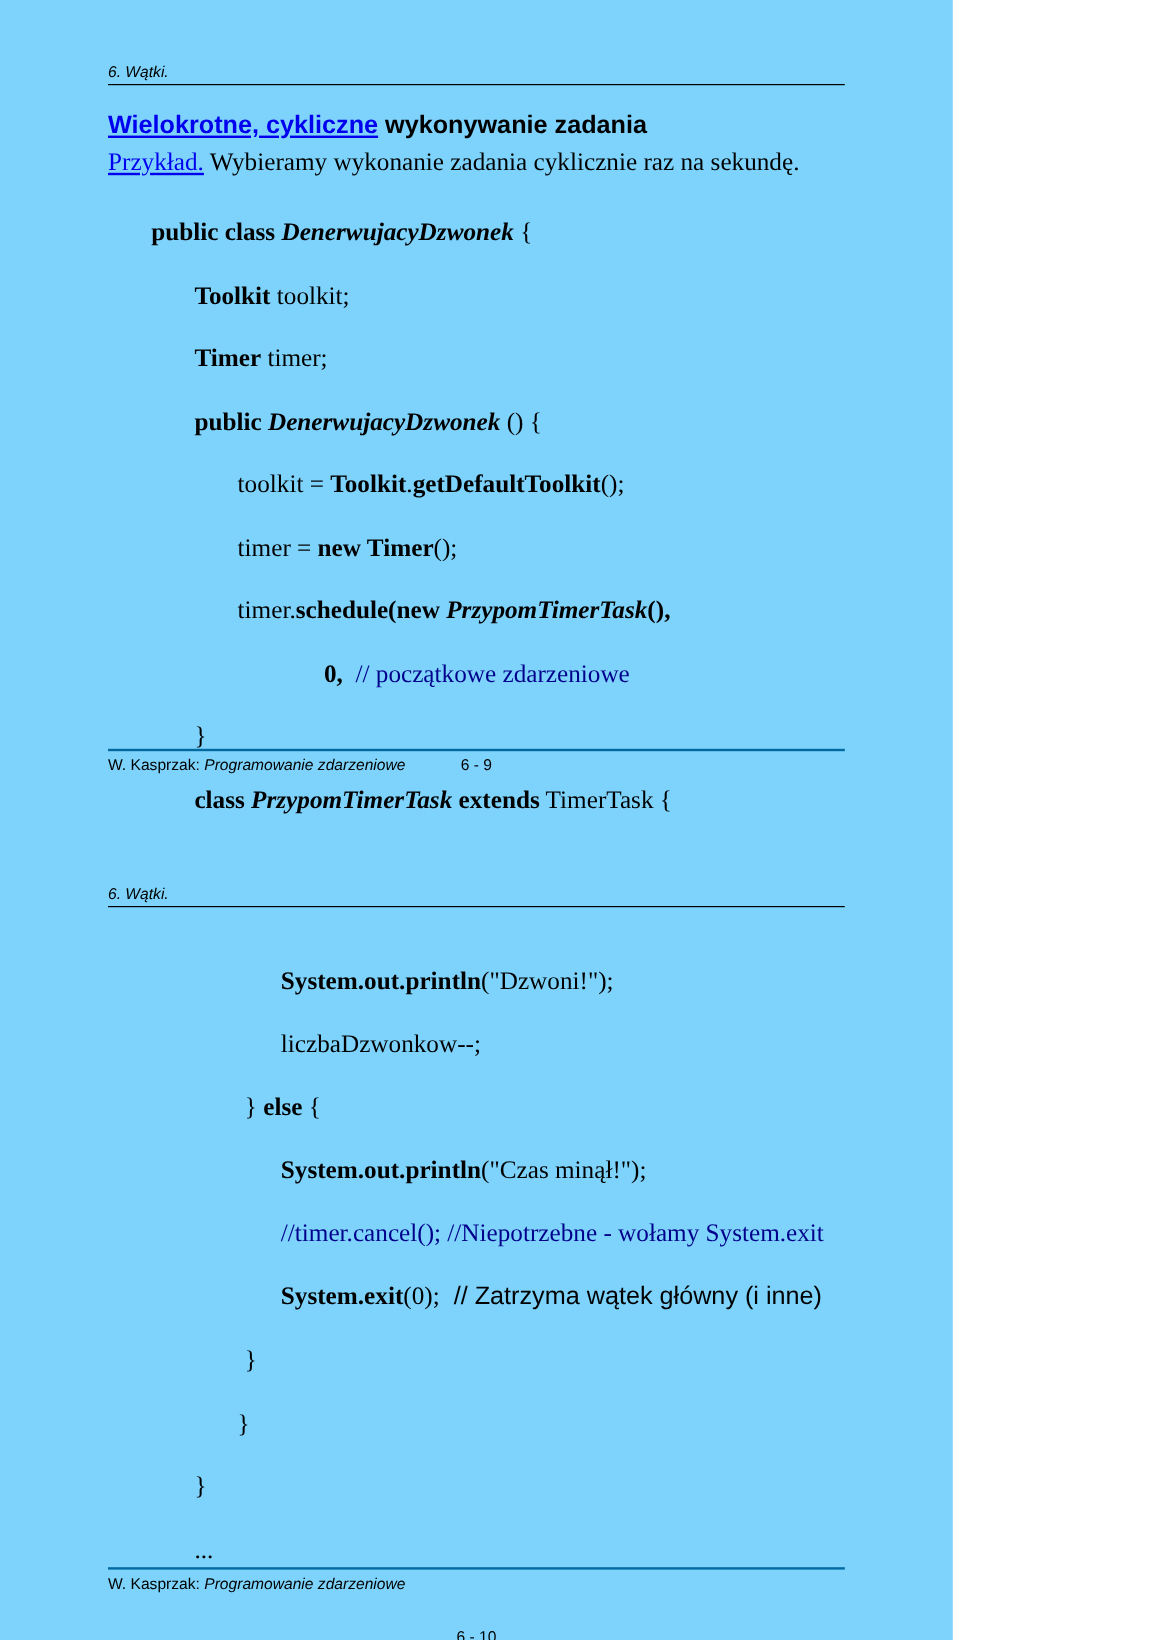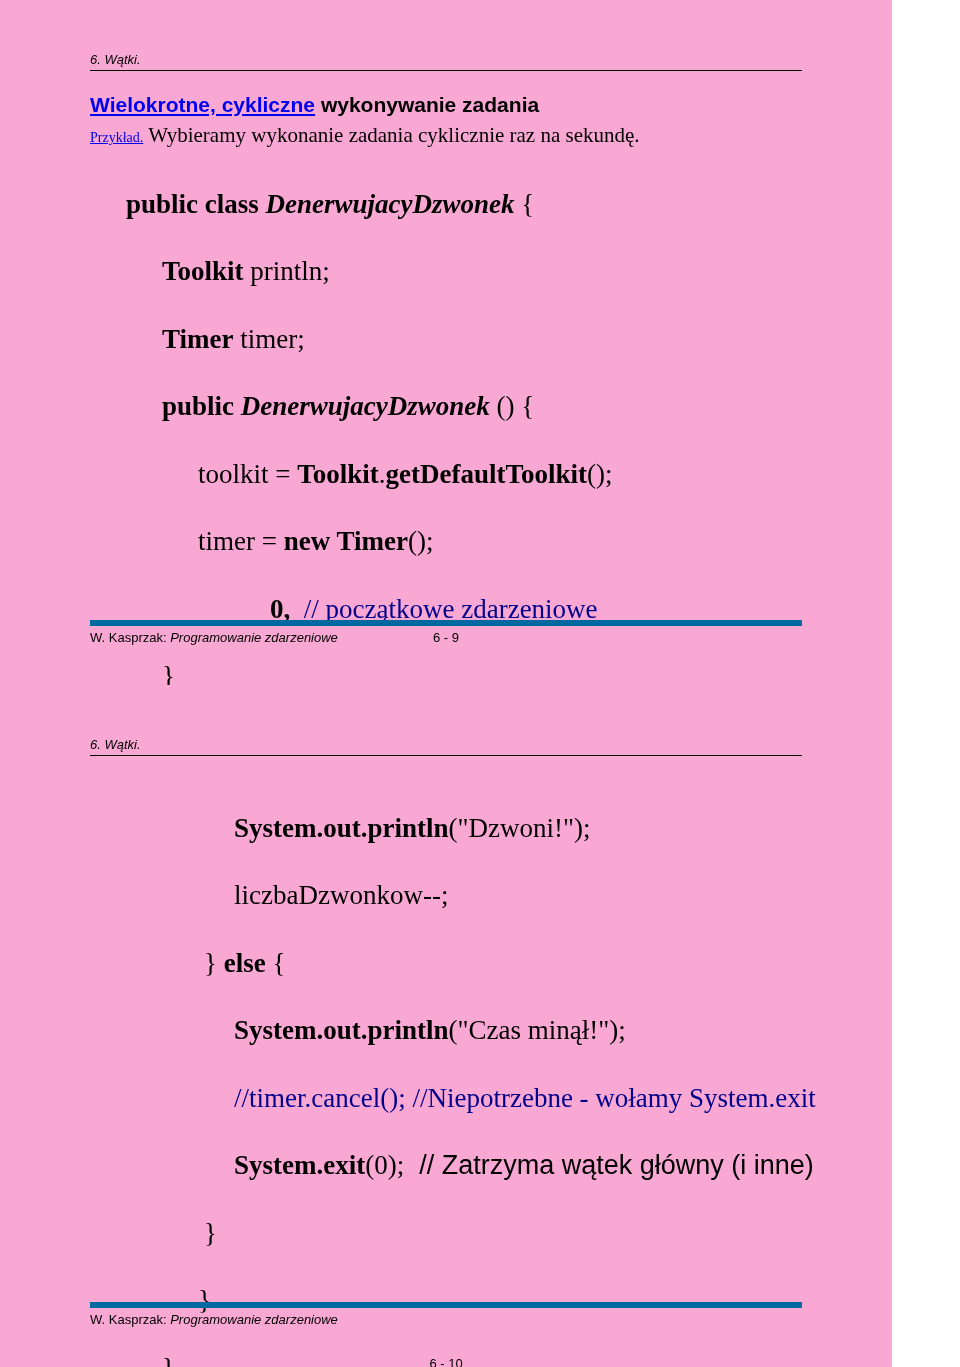--- a/index.html
+++ b/index.html
@@ -2,41 +2,41 @@
 <html><head>
 <meta charset="utf-8">
 <style>
   * { margin: 0; padding: 0; box-sizing: border-box; }
   body {
     width: 960px;
     background: #fff;
     font-family: "Times New Roman", serif;
   }
   .page {
-    width: 892px;
-    background: #f9a8d4;
+    width: 794px;
+    background: #7dd3fc;
     padding: 52px 90px 40px 90px;
     position: relative;
   }
   .page-1 { height: 685px; }
   .page-2 { height: 682px; }
   .header {
     font-family: Arial, sans-serif;
     font-size: 13px;
     color: #000;
     border-bottom: 1px solid #000;
     padding-bottom: 3px;
     margin-bottom: 22px;
     font-style: italic;
   }
   .footer {
     font-family: Arial, sans-serif;
     font-size: 13px;
     color: #000;
-    border-top: 6px solid #0369a1;
+    border-top: 2px solid #0369a1;
     padding-top: 4px;
     position: absolute;
     left: 90px;
     right: 90px;
     bottom: 40px;
     display: flex;
     font-style: italic;
   }
   .footer .author { flex: 1; }
   .footer .pnum { position: absolute; left: 50%; transform: translateX(-50%); }
@@ -48,32 +48,32 @@
     font-weight: bold;
   }
   .heading-plain {
     font-family: Arial, sans-serif;
     font-size: 21px;
     color: #000;
     font-weight: bold;
   }
   .blue-under {
     font-family: "Times New Roman", serif;
-    font-size: 14px;
+    font-size: 21px;
     color: #0000EE;
     text-decoration: underline;
   }
   .prose {
     font-family: "Times New Roman", serif;
     font-size: 21px;
     color: #000;
   }
   .code {
     font-family: "Times New Roman", serif;
-    font-size: 27px;
+    font-size: 21px;
     line-height: 1.25;
     white-space: pre;
   }
   .kw { color: #000; font-weight: bold; }
   .cls { color: #000; font-style: italic; font-weight: bold; }
   .comment { color: #00008B; }
   .blue { color: #00008B; }
   .sans-comment { font-family: Arial, sans-serif; color: #000; }
   .i1 { padding-left: 36px; }
   .i2 { padding-left: 72px; }
@@ -90,25 +90,26 @@
   <div style="margin-bottom:6px;">
     <span class="heading-link">Wielokrotne, cykliczne</span><span class="heading-plain"> wykonywanie zadania</span>
   </div>
 
   <div style="margin-bottom:6px;">
     <span class="blue-under">Przykład.</span><span class="prose"> Wybieramy wykonanie zadania cyklicznie raz na sekundę.</span>
   </div>
 
   <div class="code">
 <div class="i1"><span class="kw">public class </span><span class="cls">DenerwujacyDzwonek</span><span> {</span></div>
-<div class="i2"><span class="kw">Toolkit</span><span> println;</span></div>
+<div class="i2"><span class="kw">Toolkit</span><span> toolkit;</span></div>
 <div class="i2"><span class="kw">Timer</span><span> timer;</span></div>
 <div class="i2"><span class="kw">public </span><span class="cls">DenerwujacyDzwonek</span><span> () {</span></div>
 <div class="i3"><span>toolkit = </span><span class="kw">Toolkit</span><span>.</span><span class="kw">getDefaultToolkit</span><span>();</span></div>
 <div class="i3"><span>timer = </span><span class="kw">new Timer</span><span>();</span></div>
+<div class="i3"><span>timer.</span><span class="kw">schedule(new </span><span class="cls">PrzypomTimerTask</span><span class="kw">(),</span></div>
 <div class="i5"><span class="kw">0,</span><span class="comment">  // początkowe zdarzeniowe</span></div>
 <div class="i2"><span>}</span></div>
 <div class="i2"><span class="kw">class </span><span class="cls">PrzypomTimerTask</span><span class="kw"> extends</span><span> TimerTask {</span></div>
 <div class="i3"><span>int liczbaDzwonkow = 3;</span></div>
 <div class="i3"><span class="kw">public void </span><span class="kw">run</span><span>() {</span></div>
 <div class="i3" style="padding-left:114px;"><span>if (liczbaDzwonkow != 0) {</span></div>
 <div class="i4"><span>toolkit.</span><span class="kw">beep</span><span>();</span></div>
   </div>
 
   <div class="footer">

